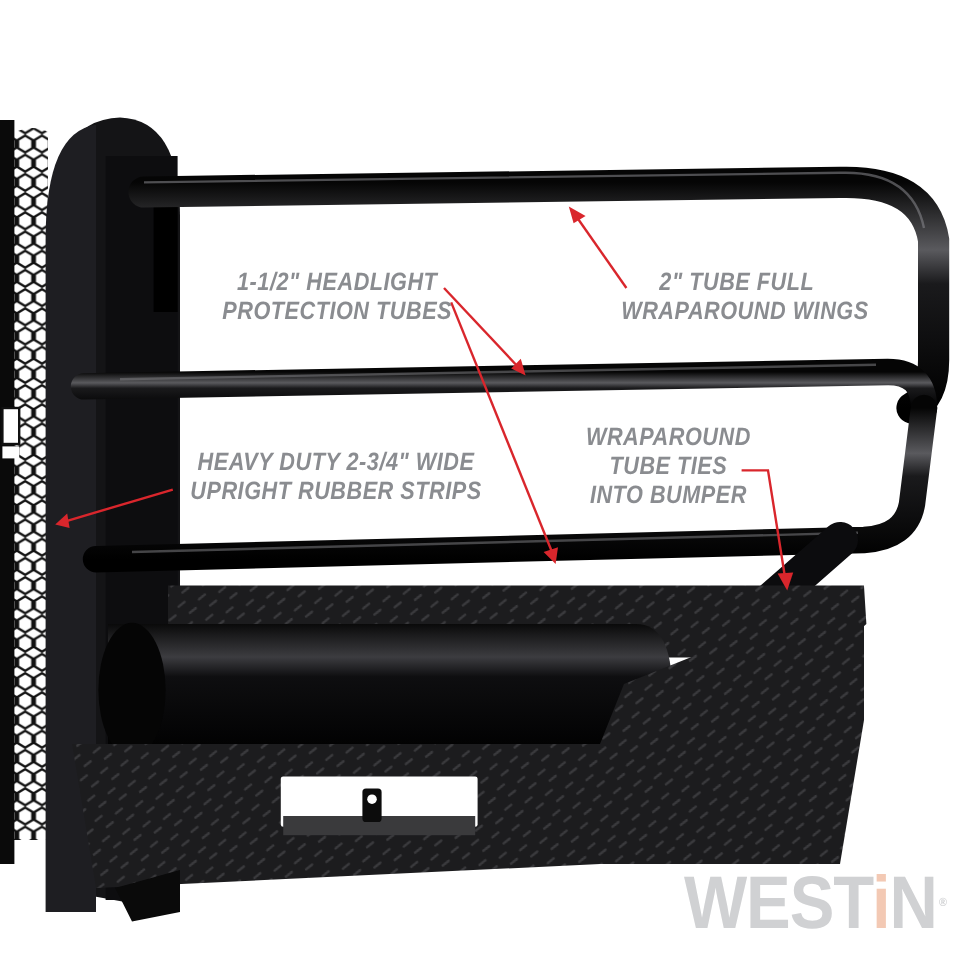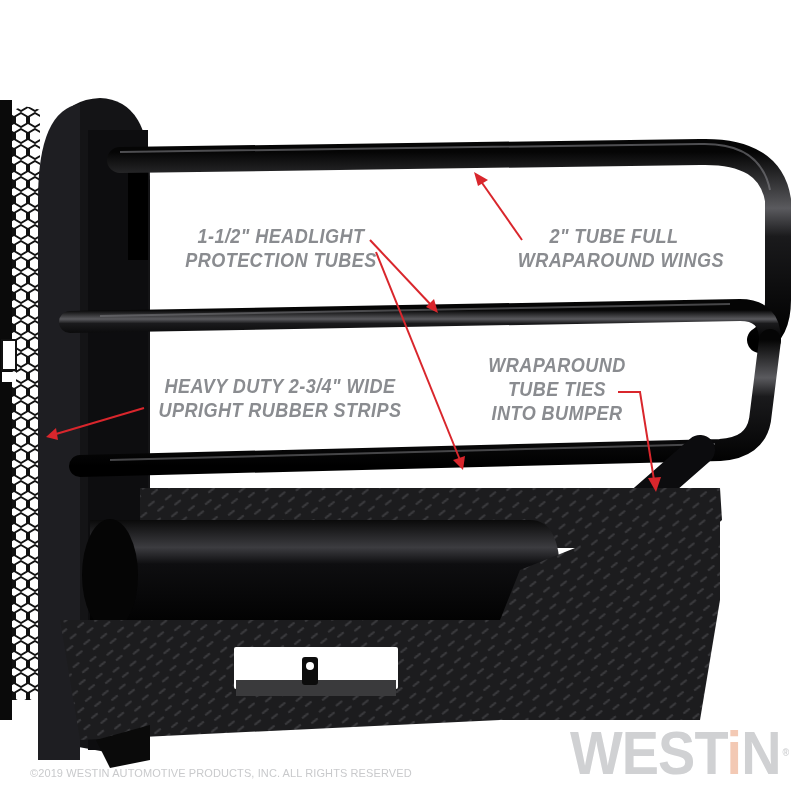--- a/index.html
+++ b/index.html
@@ -132,17 +132,16 @@
     <span>HEAVY DUTY 2-3/4" WIDE</span>
     <span>UPRIGHT RUBBER STRIPS</span>
   </div>
 
   <div class="label center" style="left:472px; top:353px; width:170px;">
     <span>WRAPAROUND</span>
     <span>TUBE TIES</span>
     <span>INTO BUMPER</span>
   </div>
 
-  <div class="copyright">©2019 WESTIN AUTOMOTIVE PRODUCTS, INC. ALL RIGHTS RESERVED</div>
 
   <div class="brand"><span>WEST</span><span class="accent">i</span><span>N</span><sup>®</sup></div>
 
 </div>
 
 </body></html>

